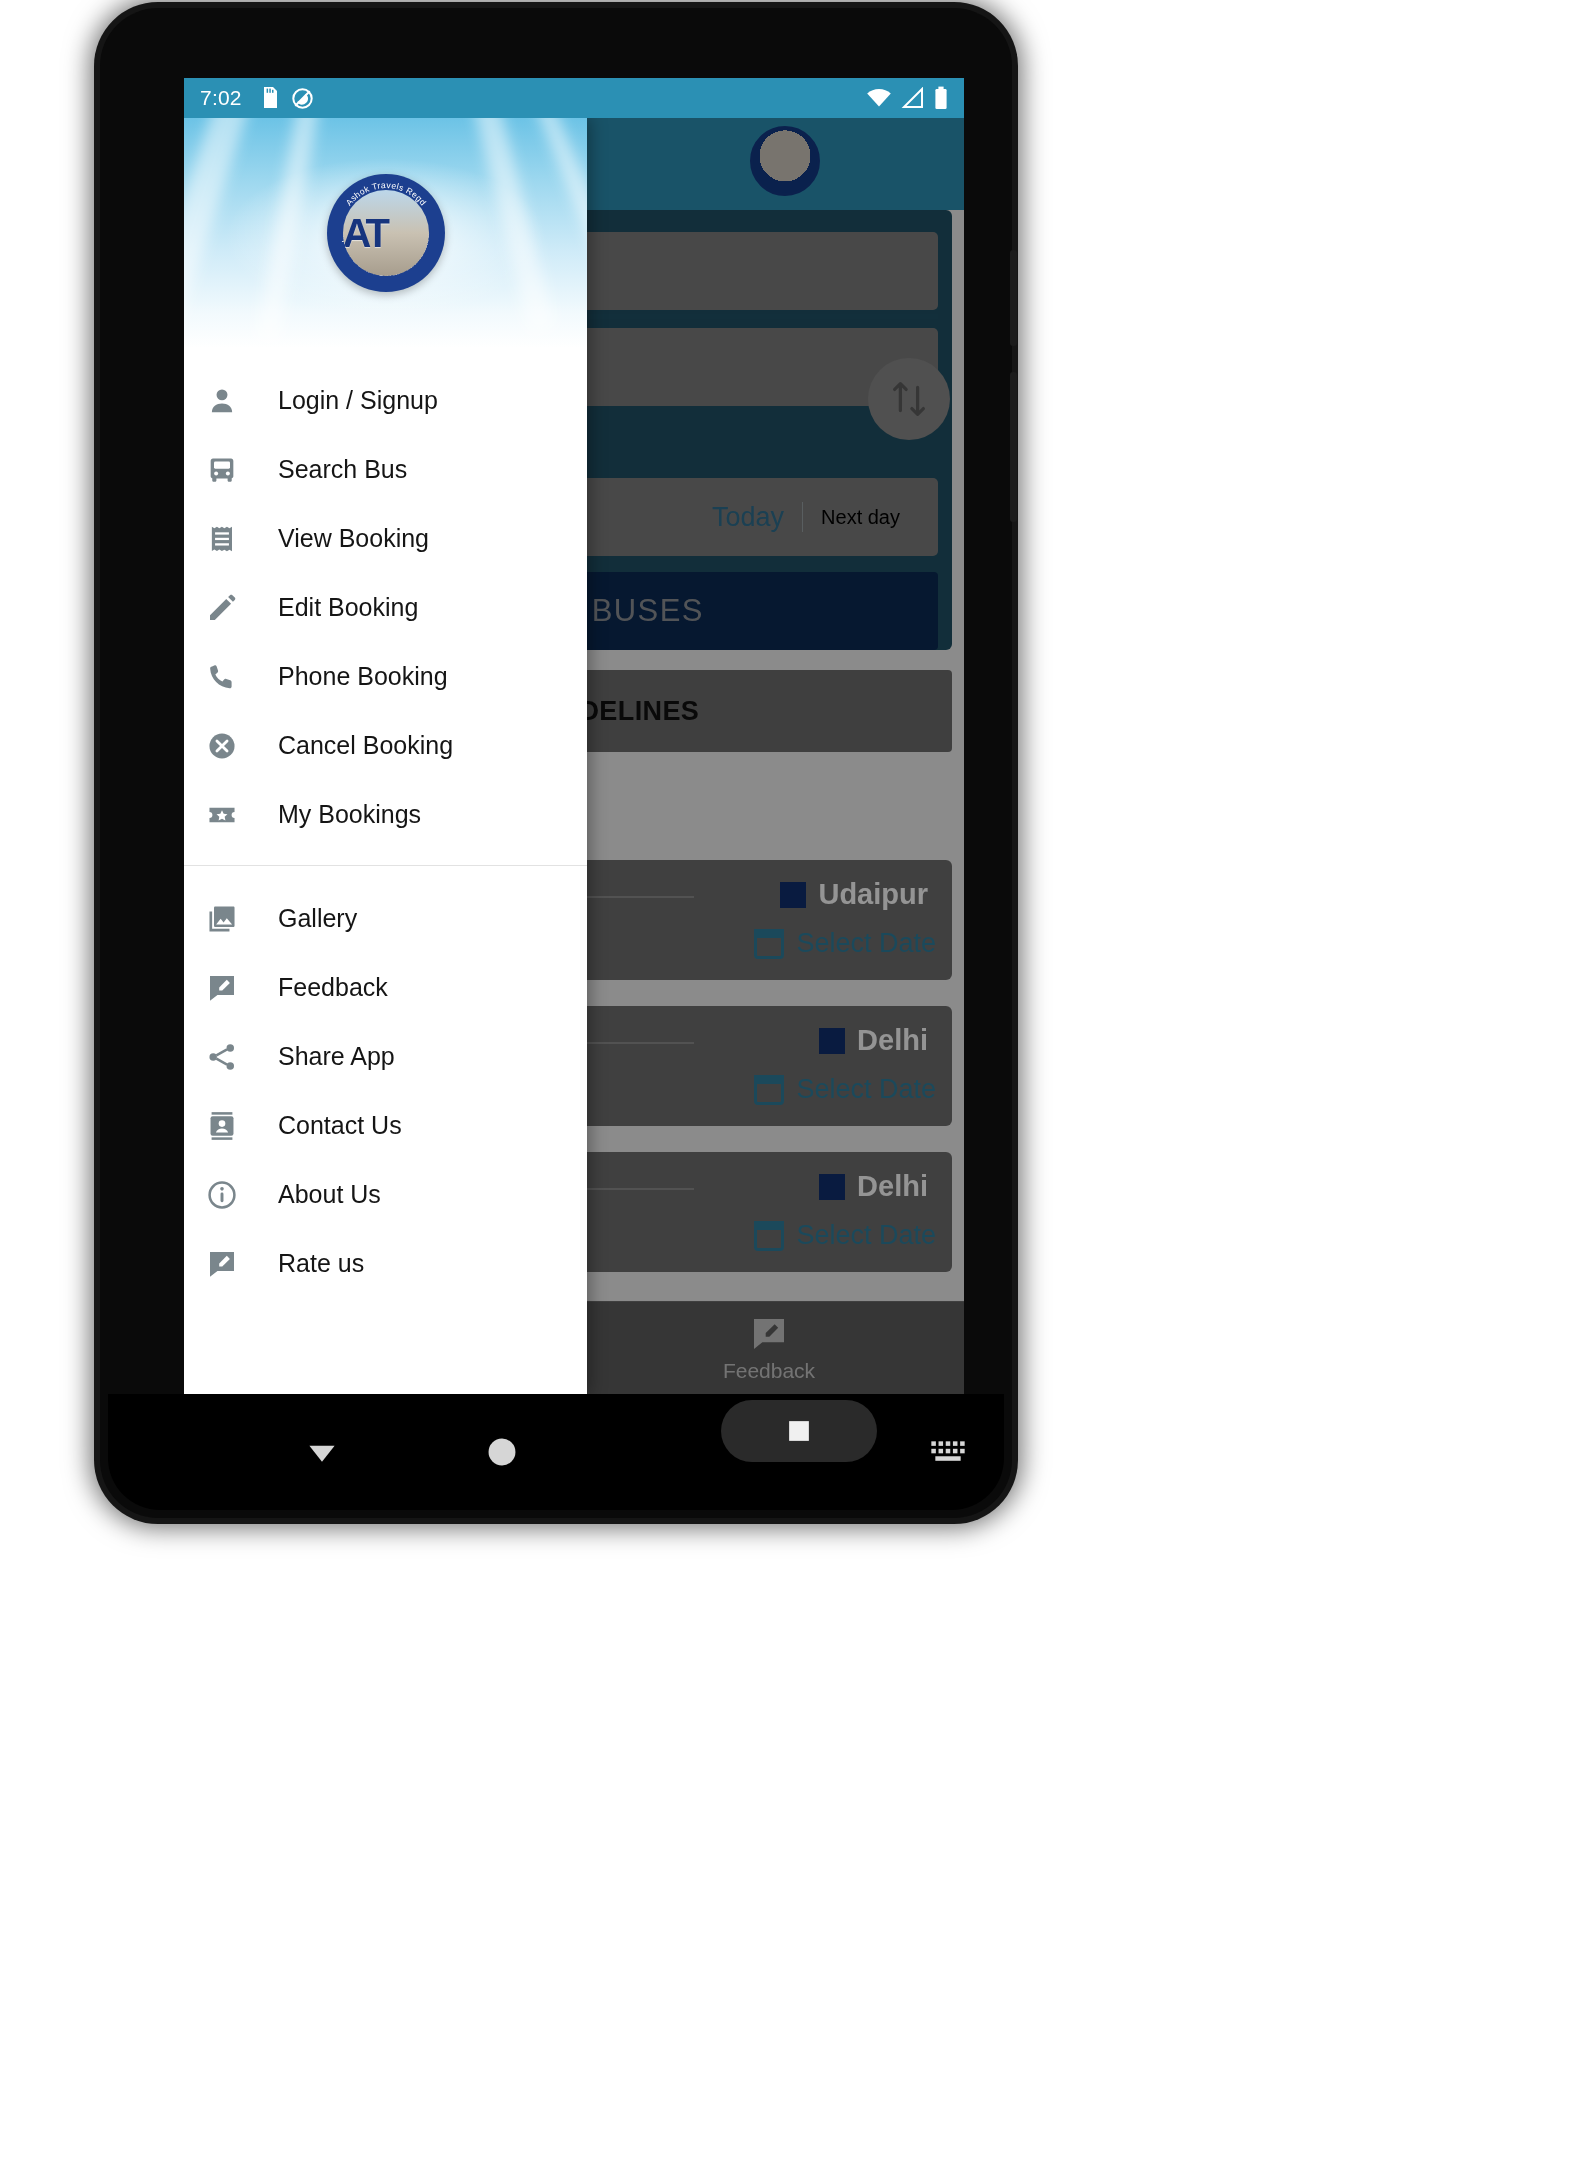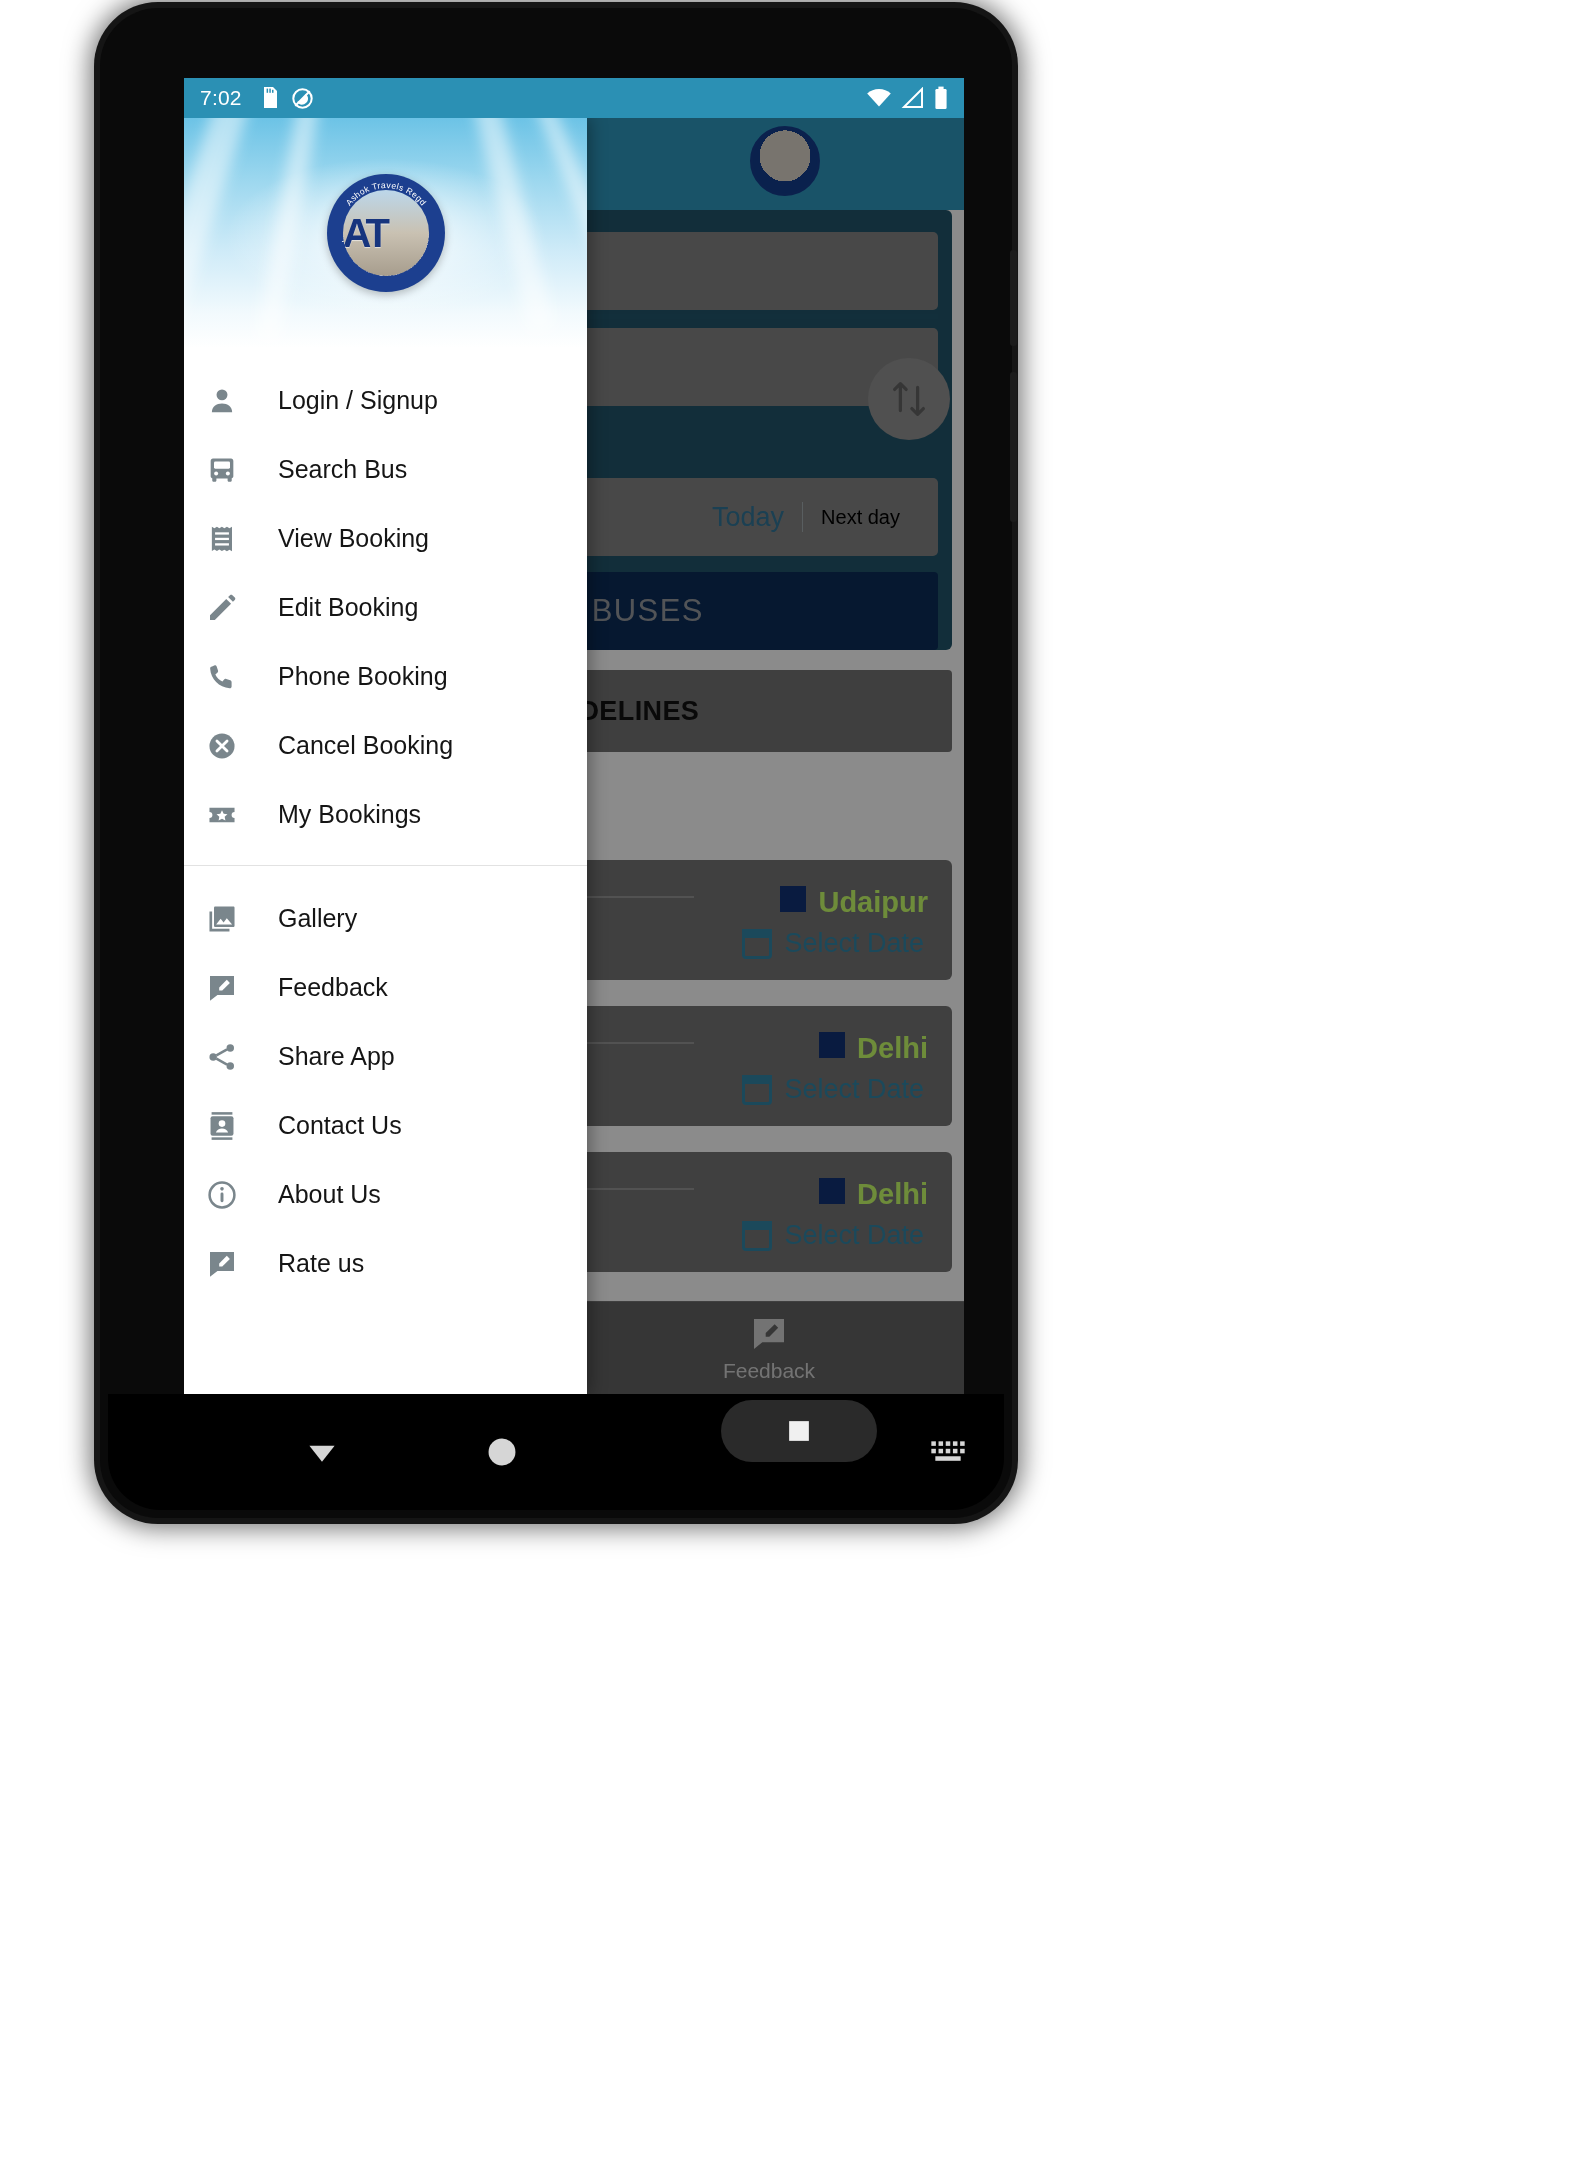--- a/index.html
+++ b/index.html
@@ -63,22 +63,22 @@
     display:flex;align-items:center;justify-content:center;
   }
   .bg-safe span{color:#111;font-size:27px;font-weight:bold;letter-spacing:.4px;}
   .bg-routes-title{position:absolute;left:28px;top:682px;color:#111;font-size:37px;font-weight:bold;}
   .bg-route-card{
     position:absolute;left:12px;width:756px;height:120px;background:#6f6f6f;border-radius:6px;
   }
   .rc-line{position:absolute;left:28px;top:36px;width:470px;height:2px;background:#8d8d8d;}
   .rc-dest{position:absolute;right:24px;top:18px;display:flex;align-items:center;gap:12px;}
   .rc-sq{width:26px;height:26px;background:#11306e;}
-  .rc-city{color:#bef264;font-size:29px;font-weight:bold;margin-top:8px;}
-  .rc-date{position:absolute;right:28px;top:68px;display:flex;align-items:center;gap:12px;}
+  .rc-city{color:#ffffff;font-size:29px;font-weight:bold;}
+  .rc-date{position:absolute;right:16px;top:68px;display:flex;align-items:center;gap:12px;}
   .rc-cal{width:30px;height:30px;border:3px solid #2f7f9e;border-radius:4px;box-sizing:border-box;position:relative;background:#6f6f6f;}
   .rc-cal:before{content:"";position:absolute;left:-3px;top:-3px;width:30px;height:9px;background:#2f7f9e;}
   .rc-seldate{color:#2f7f9e;font-size:27px;}
   .bg-bottomnav{
     position:absolute;left:0;bottom:0;width:780px;height:92px;background:#5e5e5e;
     display:flex;align-items:center;border-top:1px solid #6e6e6e;
   }
   .bn-item{flex:1;display:flex;flex-direction:column;align-items:center;gap:5px;}
   .bn-label{color:#c7c7c7;font-size:21px;}
   .bn-glyph{width:40px;height:40px;}

